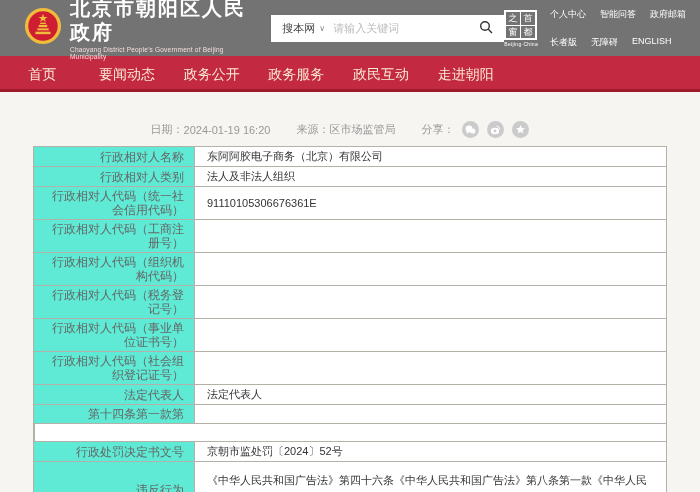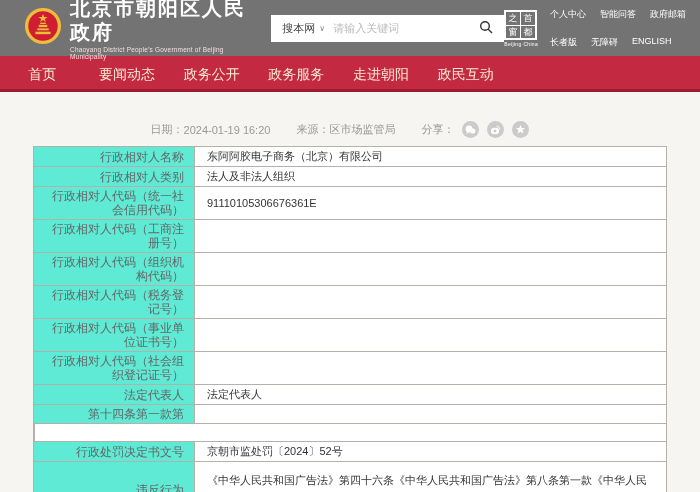--- a/index.html
+++ b/index.html
@@ -113,22 +113,22 @@
     </div>
   </div>
 </div>
 
 <div class="nav">
   <div class="nav-inner">
     <div class="nav-item">首页</div>
     <div class="nav-item">要闻动态</div>
     <div class="nav-item">政务公开</div>
     <div class="nav-item">政务服务</div>
+    <div class="nav-item">政民互动</div>
     <div class="nav-item">走进朝阳</div>
-    <div class="nav-item">政民互动</div>
   </div>
 </div>
 
 <div class="meta">
   <span class="grp">
     <span>日期：</span>
     <span>2024-01-19 16:20</span>
   </span>
   <span class="sep"></span>
   <span class="grp">

